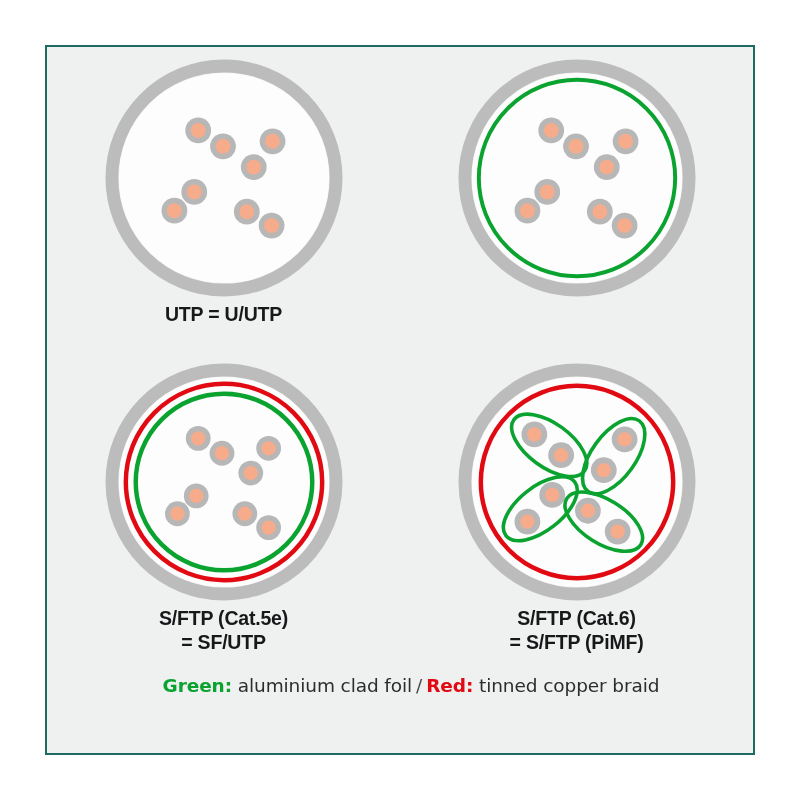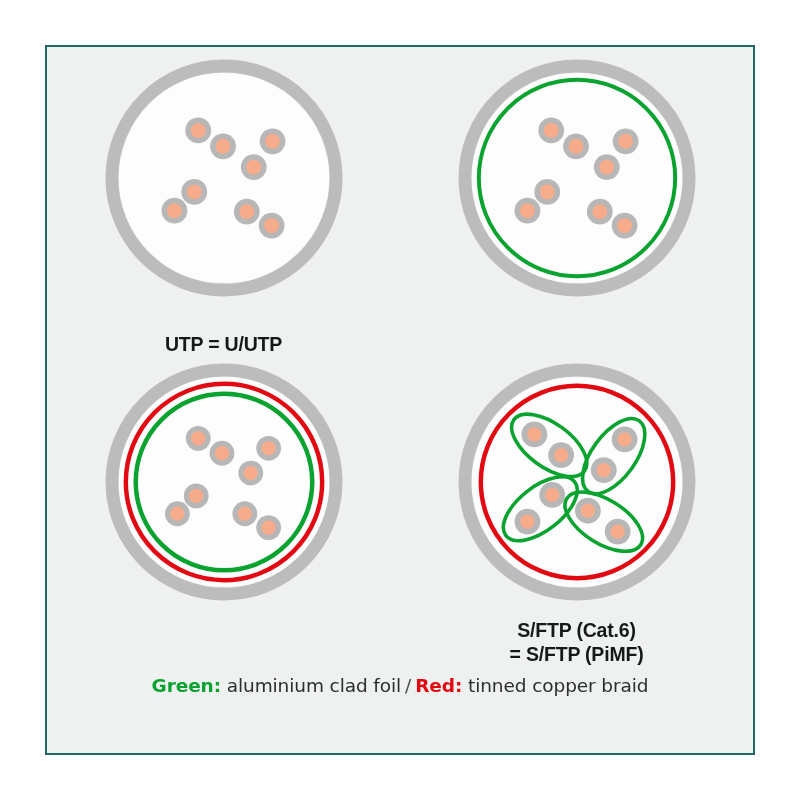--- a/index.html
+++ b/index.html
@@ -36,21 +36,21 @@
     height: 620px;
     display: grid;
     grid-template-columns: 1fr 1fr;
     grid-template-rows: 1fr 1fr;
   }
   .cell {
     position: relative;
     display: flex;
     flex-direction: column;
     align-items: center;
-    justify-content: space-between;
+    justify-content: flex-start;
     padding-top: 12px;
     box-sizing: border-box;
   }
   .cell.row2 { padding-top: 6px; }
   .diagram-svg {
     display: block;
     width: 238px;
     height: 238px;
   }
   .cell-label {
@@ -67,20 +67,21 @@
   #legend {
     position: absolute;
     left: 0;
     top: 628px;
     width: 100%;
     text-align: center;
     font-family: "DejaVu Sans", sans-serif;
     font-size: 18.5px;
     color: #2c2d2f;
     letter-spacing: -0.1px;
+    padding-left: 11px;
   }
   #legend .kw-green {
     color: #0aa32f;
     font-weight: bold;
   }
   #legend .kw-red {
     color: #e20a12;
     font-weight: bold;
   }
   #legend .sep {
@@ -215,20 +216,22 @@
             <g>
                 <circle cx="141" cy="152" r="12.5" fill="#b7b7b7"></circle>
                 <circle cx="141" cy="152" r="7.2" fill="#f6ab8b"></circle>
               </g>
             <g>
                 <circle cx="165" cy="166" r="12.5" fill="#b7b7b7"></circle>
                 <circle cx="165" cy="166" r="7.2" fill="#f6ab8b"></circle>
               </g>
           </g>
         </svg>
+        <div class="cell-label">S/FTP (Cat.5e)
+= SF/UTP</div>
       </div>
 
       <div class="cell row2">
         <svg class="diagram-svg" viewBox="0 0 240 240">
           <circle cx="120" cy="120" r="113" fill="none" stroke="#bcbcbc" stroke-width="13"></circle>
           <circle cx="120" cy="120" r="106" fill="#fdfdfd"></circle>
           <circle cx="120" cy="120" r="97" fill="none" stroke="#e20a12" stroke-width="4.5"></circle>
 
           <g>
             <ellipse cx="92" cy="83" rx="44" ry="22" transform="rotate(36 92 83)" fill="none" stroke="#0aa32f" stroke-width="3.6"></ellipse>

